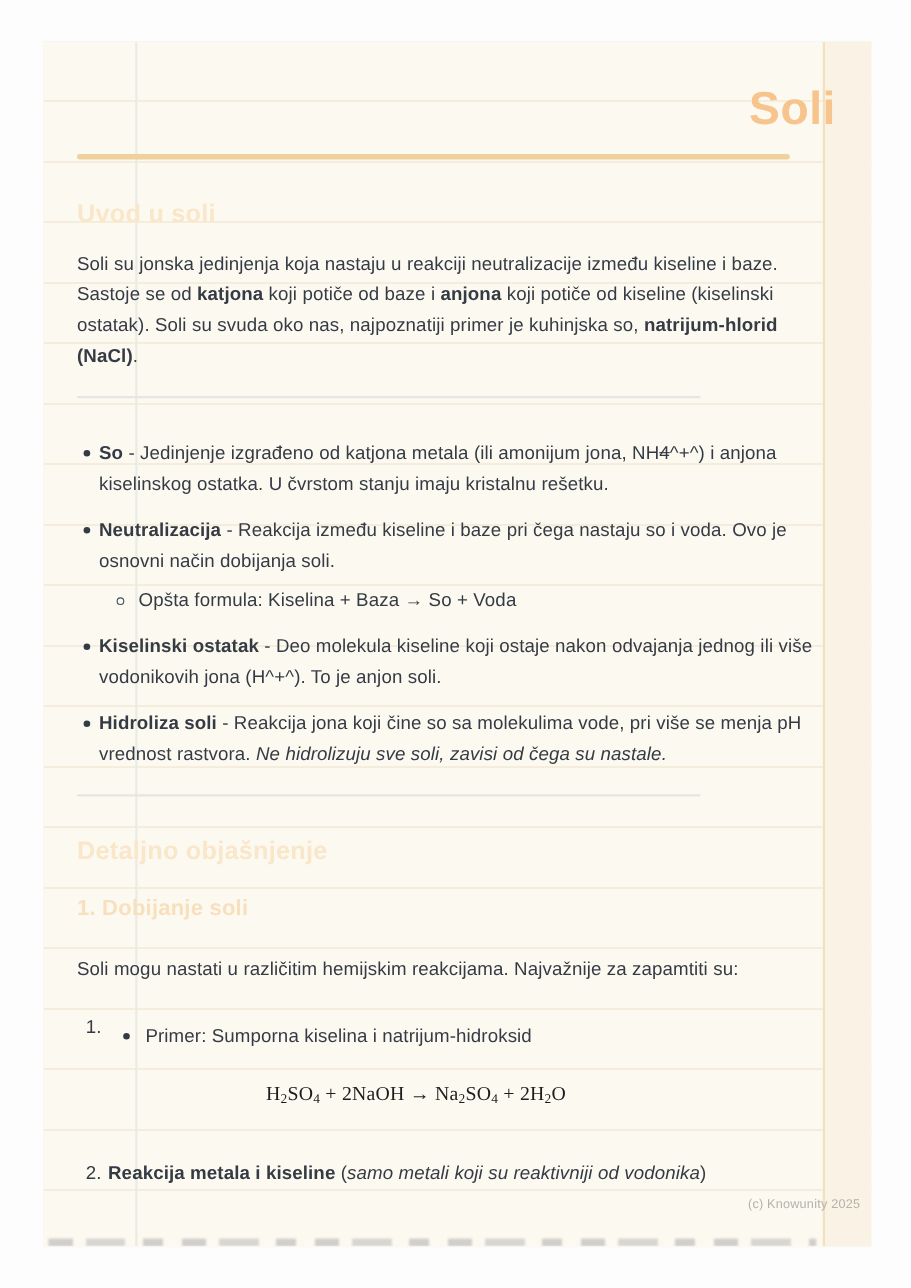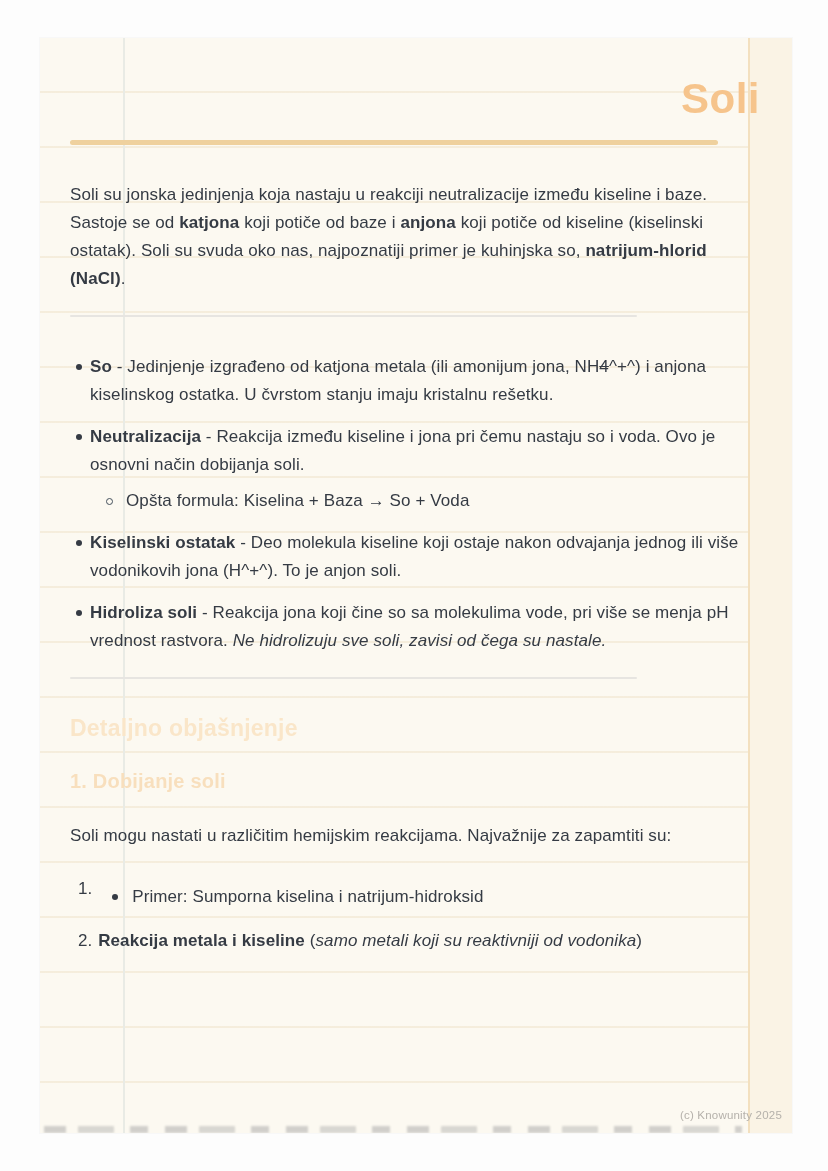--- a/index.html
+++ b/index.html
@@ -86,21 +86,21 @@
     font-family: "Liberation Serif", "DejaVu Serif", serif;
     font-size: 18px; color: #1d1d1d;
     margin: 24px 0 24px -20px; letter-spacing: 0.2px;
   }
   .b { font-weight: 700; }
   .i { font-style: italic; }
   .st { text-decoration: line-through; }
   .sub { font-size: 0.68em; vertical-align: -0.22em; }
 
   .footer {
-    position: absolute; right: 10px; bottom: 12px; z-index: 3;
+    position: absolute; right: 10px; bottom: 32px; z-index: 3;
     font-size: 11.5px; color: #B5B1AB; letter-spacing: 0.2px;
   }
   .sliver {
     position: absolute; left: 4px; right: 50px; bottom: 0; height: 7px; z-index: 2;
     background: repeating-linear-gradient(90deg,
       rgba(110,112,116,0.55) 0 22px, transparent 22px 34px,
       rgba(110,112,116,0.45) 34px 70px, transparent 70px 86px,
       rgba(110,112,116,0.55) 86px 104px, transparent 104px 121px);
     filter: blur(1px); opacity: 0.55;
   }
@@ -110,33 +110,34 @@
 
 <div class="canvas">
   <div class="page">
     <div class="rule-left"></div>
     <div class="rule-right"></div>
 
     <div class="content">
       <h1 class="doc-title">Soli</h1>
       <div class="title-underline"></div>
 
+      <h2 class="sec">Uvod u soli</h2>
       <p class="body-text"><span>Soli su jonska jedinjenja koja nastaju u reakciji neutralizacije između kiseline i baze. Sastoje se od </span><span class="b">katjona</span><span> koji potiče od baze i </span><span class="b">anjona</span><span> koji potiče od kiseline (kiselinski ostatak). Soli su svuda oko nas, najpoznatiji primer je kuhinjska so, </span><span class="b">natrijum-hlorid (NaCl)</span><span>.</span></p>
 
       <div class="divider"></div>
 
       <ul class="bullets">
         <li>
           <span class="mk dot"></span>
           <div class="li-text"><span class="b">So</span><span> - Jedinjenje izgrađeno od katjona metala (ili amonijum jona, NH</span><span class="st">4</span><span>^+^) i anjona kiselinskog ostatka. U čvrstom stanju imaju kristalnu rešetku.</span></div>
         </li>
         <li>
           <span class="mk dot"></span>
           <div class="li-text">
-            <span><span class="b">Neutralizacija</span><span> - Reakcija između kiseline i jona pri čemu nastaju so i voda. Ovo je osnovni način dobijanja soli.</span></span>
+            <span><span class="b">Neutralizacija</span><span> - Reakcija između kiseline i baze pri čega nastaju so i voda. Ovo je osnovni način dobijanja soli.</span></span>
             <ul class="sub-bullets">
               <li>
                 <span class="mk circ"></span>
                 <div class="li-text">Opšta formula: Kiselina + Baza → So + Voda</div>
               </li>
             </ul>
           </div>
         </li>
         <li>
           <span class="mk dot"></span>
@@ -157,20 +158,21 @@
       <div class="num-list">
         <div class="num-item">
           <span class="num-marker">1.</span>
           <div class="num-body">
             <ul class="sub-bullets">
               <li>
                 <span class="mk dot"></span>
                 <div class="li-text">Primer: Sumporna kiselina i natrijum-hidroksid</div>
               </li>
             </ul>
+            <div class="equation"><span>H</span><span class="sub">2</span><span>SO</span><span class="sub">4</span><span> + 2NaOH → Na</span><span class="sub">2</span><span>SO</span><span class="sub">4</span><span> + 2H</span><span class="sub">2</span><span>O</span></div>
           </div>
         </div>
 
         <div class="num-item">
           <span class="num-marker">2.</span>
           <div class="num-body">
             <span><span class="b">Reakcija metala i kiseline</span><span> (</span><span class="i">samo metali koji su reaktivniji od vodonika</span><span>)</span></span>
             
           </div>
         </div>

